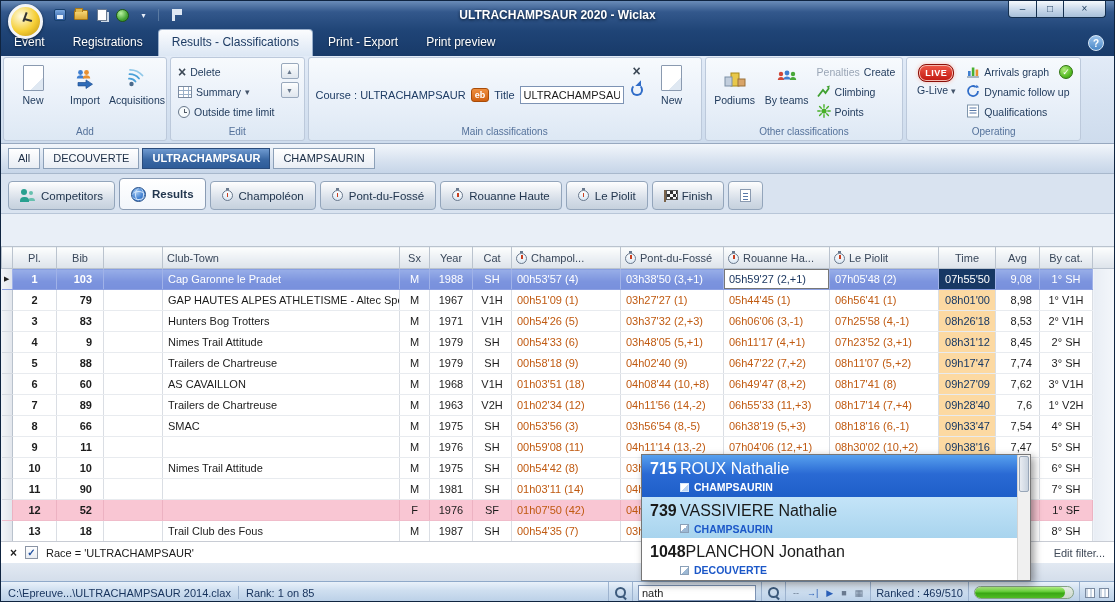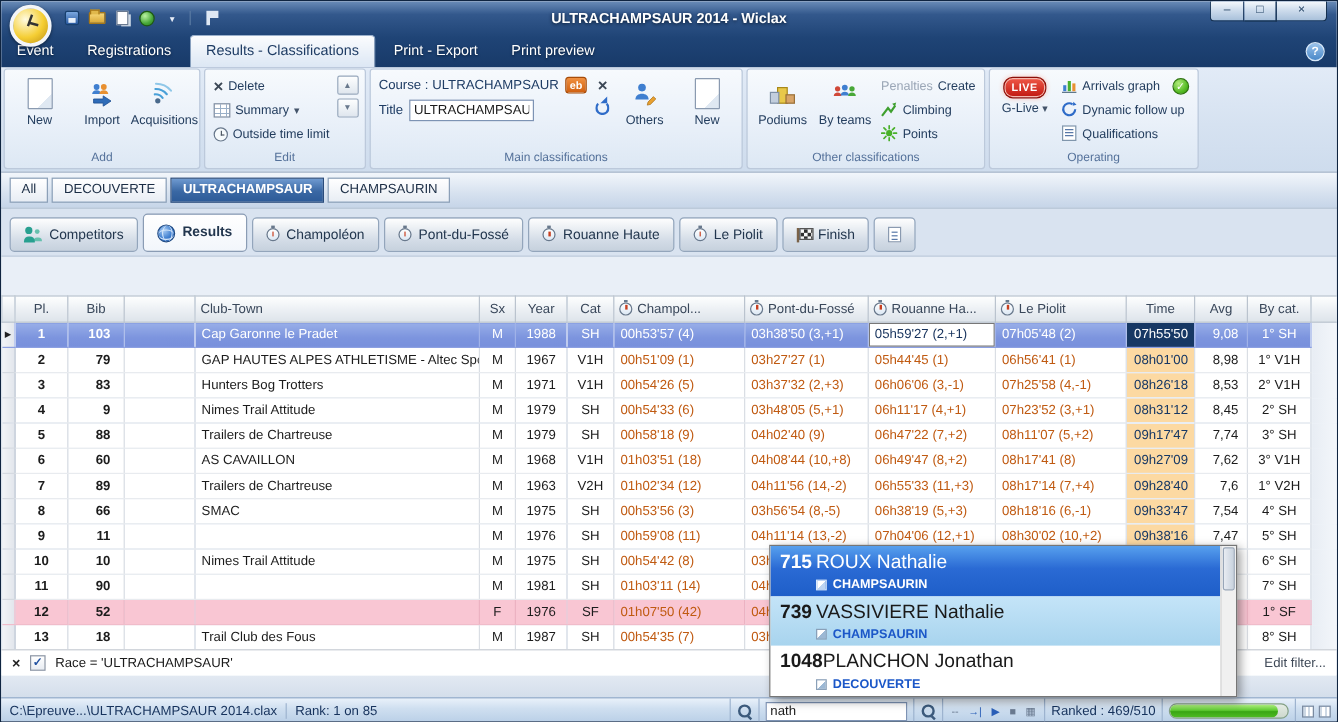--- a/index.html
+++ b/index.html
@@ -47,21 +47,21 @@
 .scol{display:flex;flex-direction:column;justify-content:flex-start;padding-top:2px}
 .srow{display:flex;align-items:center;gap:4px;height:20px;font-size:10.5px;color:#233d5e;padding:0 4px;white-space:nowrap}
 .spincol{display:flex;flex-direction:column;gap:3px;padding:3px 2px}
 .spinbtn{width:18px;height:16px;border:1px solid #98a8bc;border-radius:2px;background:linear-gradient(#fdfefe,#dfe6ee);display:flex;align-items:center;justify-content:center;color:#68788c;font-size:7px}
 .icon-x{color:#3c4856;font-weight:bold;font-size:14px;line-height:1}
 .caret{color:#44546a;font-size:9px}
 .grayed{color:#9aa6b6}
 .badge-eb{background:linear-gradient(#f09040,#d06010);color:#fff;font-size:9px;font-weight:bold;border-radius:3px;padding:1px 3px;border:1px solid #a84c08}
 .live-badge{background:linear-gradient(#f05948,#c01810);border:1px solid #8c0f08;color:#fff;font-weight:bold;font-size:9px;border-radius:8px;padding:3px 6px;letter-spacing:.5px;box-shadow:inset 0 0 0 1px #f4b8ae,0 0 4px #f8c0b4}
 .check-circle{width:14px;height:14px;border-radius:50%;background:radial-gradient(circle at 35% 30%,#b2ec7c,#50b820 65%,#3a8c14);border:1px solid #2f7410;color:#fff;font-size:9px;display:inline-flex;align-items:center;justify-content:center;margin-left:6px}
-.mc-left{display:flex;flex-direction:column;gap:5px;padding:4px 4px 0 4px}
+.mc-left{display:flex;flex-direction:row;gap:5px;padding:4px 4px 0 4px}
 .mc-row{display:flex;align-items:center;gap:5px;color:#1e3c64;font-size:11px;white-space:nowrap}
 .mc-input{width:104px;height:18px;border:1px solid #7d93b4;font-size:11px;padding:0 3px;font-family:inherit;color:#1a1a1a;background:#fff}
 .mc-xcol{display:flex;flex-direction:column;align-items:center;gap:6px;padding:4px 3px 0}
 .refresh-icon{width:12px;height:12px;border:2px solid #2f6cc8;border-top-color:transparent;border-radius:50%;position:relative;display:inline-block}
 .refresh-icon::after{content:'';position:absolute;right:-4px;top:-4px;border:4px solid transparent;border-left-color:#2f6cc8;transform:rotate(45deg)}
 .page-big{width:21px;height:26px;background:linear-gradient(135deg,#ffffff 72%,#dfe8f2 72%);border:1px solid #8a9ab0;border-radius:1px}
 .grid-icon{width:14px;height:12px;border:1px solid #7a8aa0;background-color:#fff;background-image:repeating-linear-gradient(transparent 0 3px,#9ab0c8 3px 4px),repeating-linear-gradient(90deg,transparent 0 4px,#9ab0c8 4px 5px)}
 .clock-icon{width:12px;height:12px;border:1px solid #68788c;border-radius:50%;background:#f6fafc;position:relative;display:inline-block}
 .clock-icon::before{content:'';position:absolute;left:5px;top:2px;width:1px;height:4px;background:#505a66}
 .clock-icon::after{content:'';position:absolute;left:5px;top:5px;width:3px;height:1px;background:#505a66}
@@ -180,21 +180,21 @@
           </span>
         <span class="q">
             <span class="q-globe"></span>
           </span>
         <span class="q q-caret">▾</span>
         <span class="q-sep"></span>
         <span class="q">
             <span class="q-pin"></span>
           </span>
       </div>
-      <div class="win-title">ULTRACHAMPSAUR 2014 - Wiclax</div>
+      <div class="win-title">ULTRACHAMPSAUR 2020 - Wiclax</div>
       <div class="wincontrols">
         <div class="winbtn min">–</div>
         <div class="winbtn max">□</div>
         <div class="winbtn close">×</div>
       </div>
     </div>
     <div class="tabrow">
       <div class="rtab">Event</div>
         <div class="rtab">Registrations</div>
         <div class="rtab active">Results - Classifications</div>
@@ -274,30 +274,20 @@
             <span class="badge-eb">eb</span>
           </div>
           <div class="mc-row">
             <span>Title</span>
             <input class="mc-input" value="ULTRACHAMPSAUR" style="">
           </div>
         </div>
         <div class="mc-xcol">
           <span class="icon-x">×</span>
           <span class="refresh-icon"></span>
-        </div>
-        <div class="bb">
-          <span class="bicon">
-              <svg width="22" height="22" viewBox="0 0 22 22">
-                <circle cx="9" cy="6" r="3.2" fill="#3f7fd0"></circle>
-                <path d="M3.5 16c0-3 2.4-4.8 5.5-4.8s5.5 1.8 5.5 4.8z" fill="#3f7fd0"></path>
-                <path d="M14 18l4.5-4.5 2 2L16 20l-2.6.6z" fill="#e8a030" stroke="#a87018" stroke-width="0.6"></path>
-              </svg>
-            </span>
-          <span>Others</span>
         </div>
         <div class="bb">
           <span class="bicon">
               <span class="page-big"></span>
             </span>
           <span>New</span>
         </div>
       </div>
       <div class="rgroup-label">Main classifications</div>
     </div>

